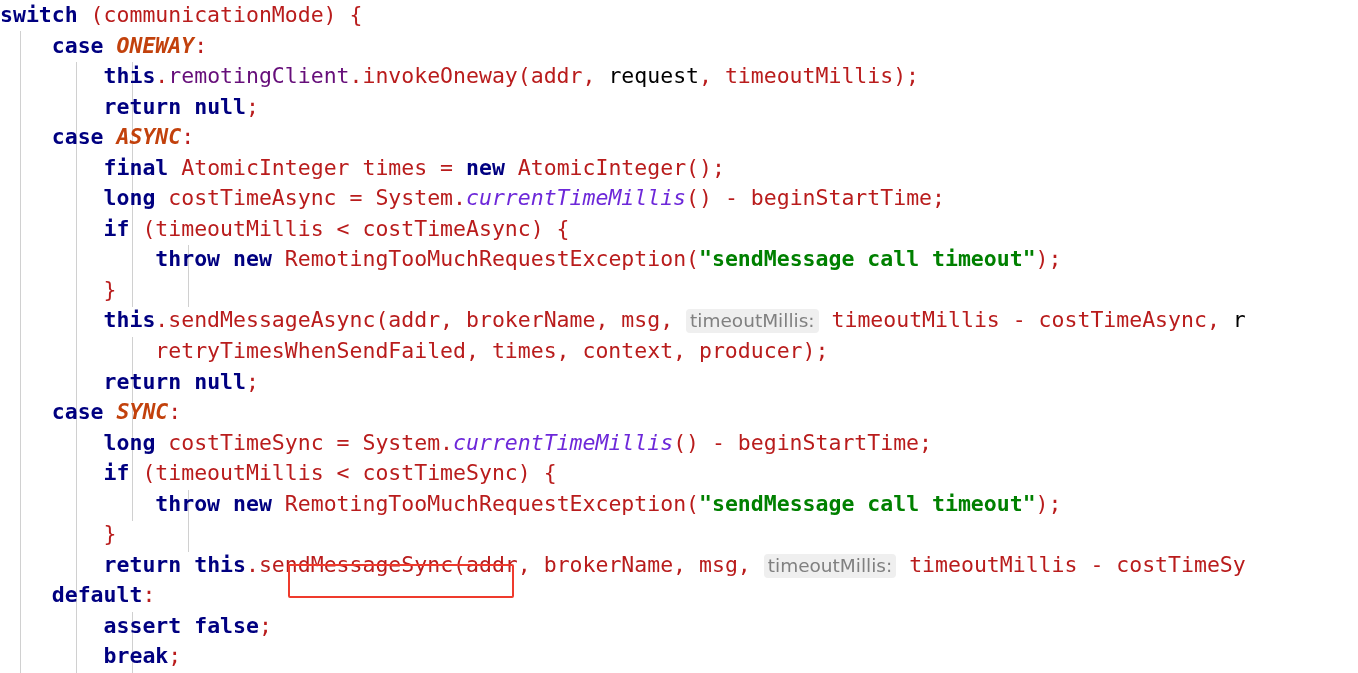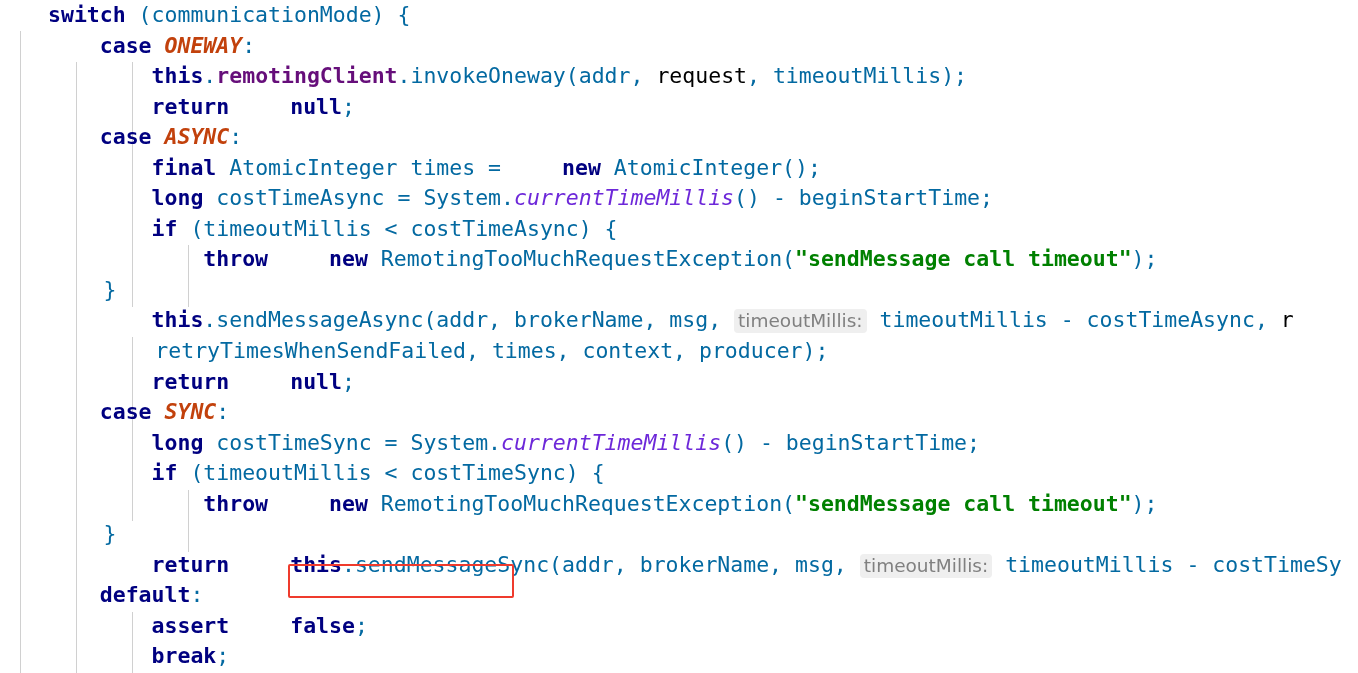--- a/index.html
+++ b/index.html
@@ -37,27 +37,27 @@
     letter-spacing: 0px;
   }
 
   .ln {
     height: 30.55px;
     white-space: pre;
     position: relative;
   }
 
   
-  .kw   { color: #000080; font-weight: bold; padding-left: 48px; }
+  .kw   { color: #000080; font-weight: bold; }
   .enum { color: #c2410c; font-weight: bold; font-style: italic; }
-  .fld  { color: #660e7a; font-weight: bold; }
+  .fld  { color: #660e7a; font-weight: normal; }
   .str  { color: #008000; font-weight: bold; }
   .stat { font-style: italic; color: #6d28d9; }
   .und  { }
-  .pln  { color: #0369a1; }
+  .pln  { color: #b91c1c; }
 
   
   .hint {
     font-family: "DejaVu Sans", "Liberation Sans", sans-serif;
     font-size: 18.5px;
     color: #808080;
     background: #efefef;
     border-radius: 4px;
     padding: 1px 4px 2px 4px;
     letter-spacing: 0px;

